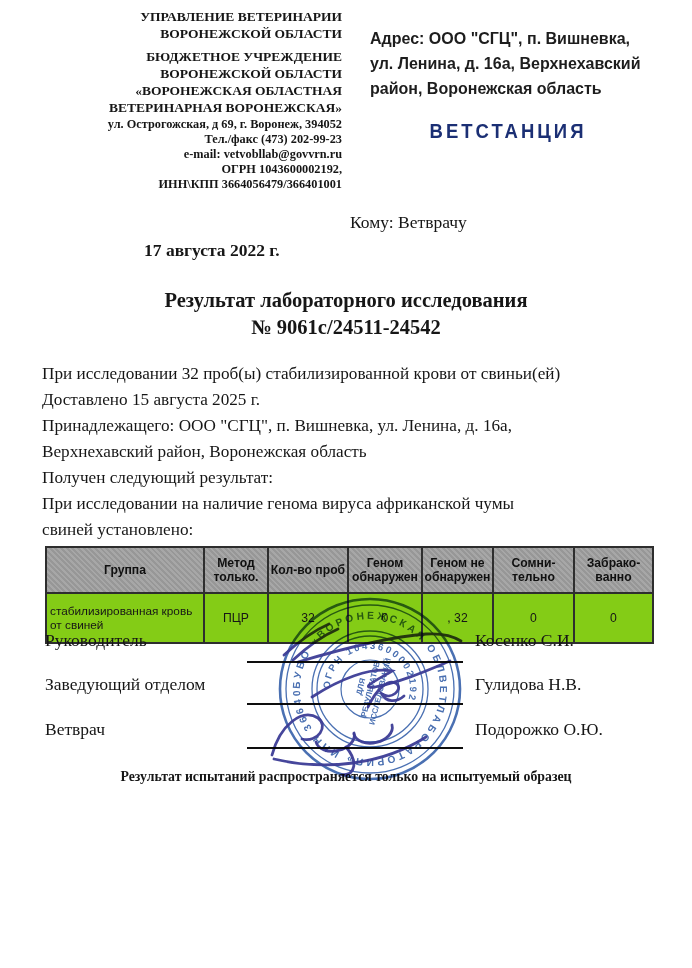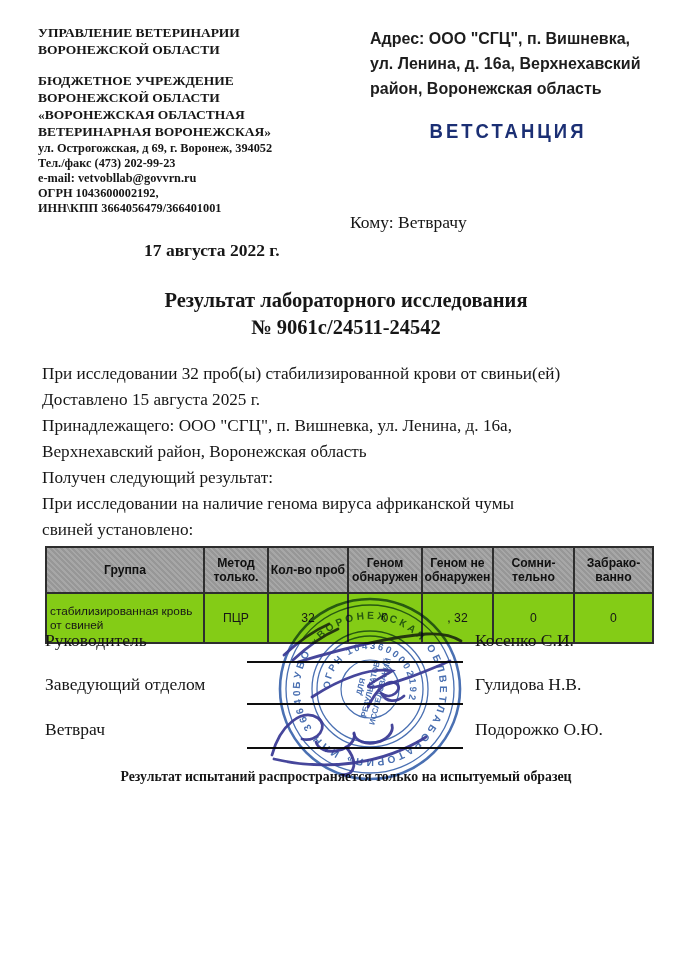--- a/index.html
+++ b/index.html
@@ -2,23 +2,23 @@
 <html style="--vetstation-blue: #1b2f74; --stamp-blue: #3b64ab; --signature-ink: #3c3c96; --table-header-bg: #a2a2a2;"><head>
 <meta charset="utf-8">
 <style>
   html,body{margin:0;padding:0;background:#e8e8e8;}
   .page{
     position:relative;width:692px;height:968px;margin:0 auto;
     background:#ffffff;color:#161616;overflow:hidden;
     font-family:"Liberation Serif",serif;
   }
   
-  .lh{position:absolute;left:38px;top:24px;width:304px;text-align:left;font-weight:bold;}
+  .lh{position:absolute;left:38px;top:8px;width:304px;text-align:right;font-weight:bold;}
   .lh-dept{font-size:13.5px;line-height:17px;}
-  .lh-inst{margin-top:14px;font-size:13.5px;line-height:17px;}
+  .lh-inst{margin-top:6px;font-size:13.5px;line-height:17px;}
   .lh-contacts{font-size:12.3px;line-height:15px;margin-top:1px;}
   
   .addr{
     position:absolute;left:370px;top:26px;width:300px;
     font-family:"Liberation Sans",sans-serif;font-weight:600;
     font-size:16px;line-height:25px;color:#1d1d1d;
   }
   .vetstation{
     position:absolute;left:392px;top:121px;width:232px;text-align:center;
     font-family:"Liberation Sans",sans-serif;font-weight:800;

